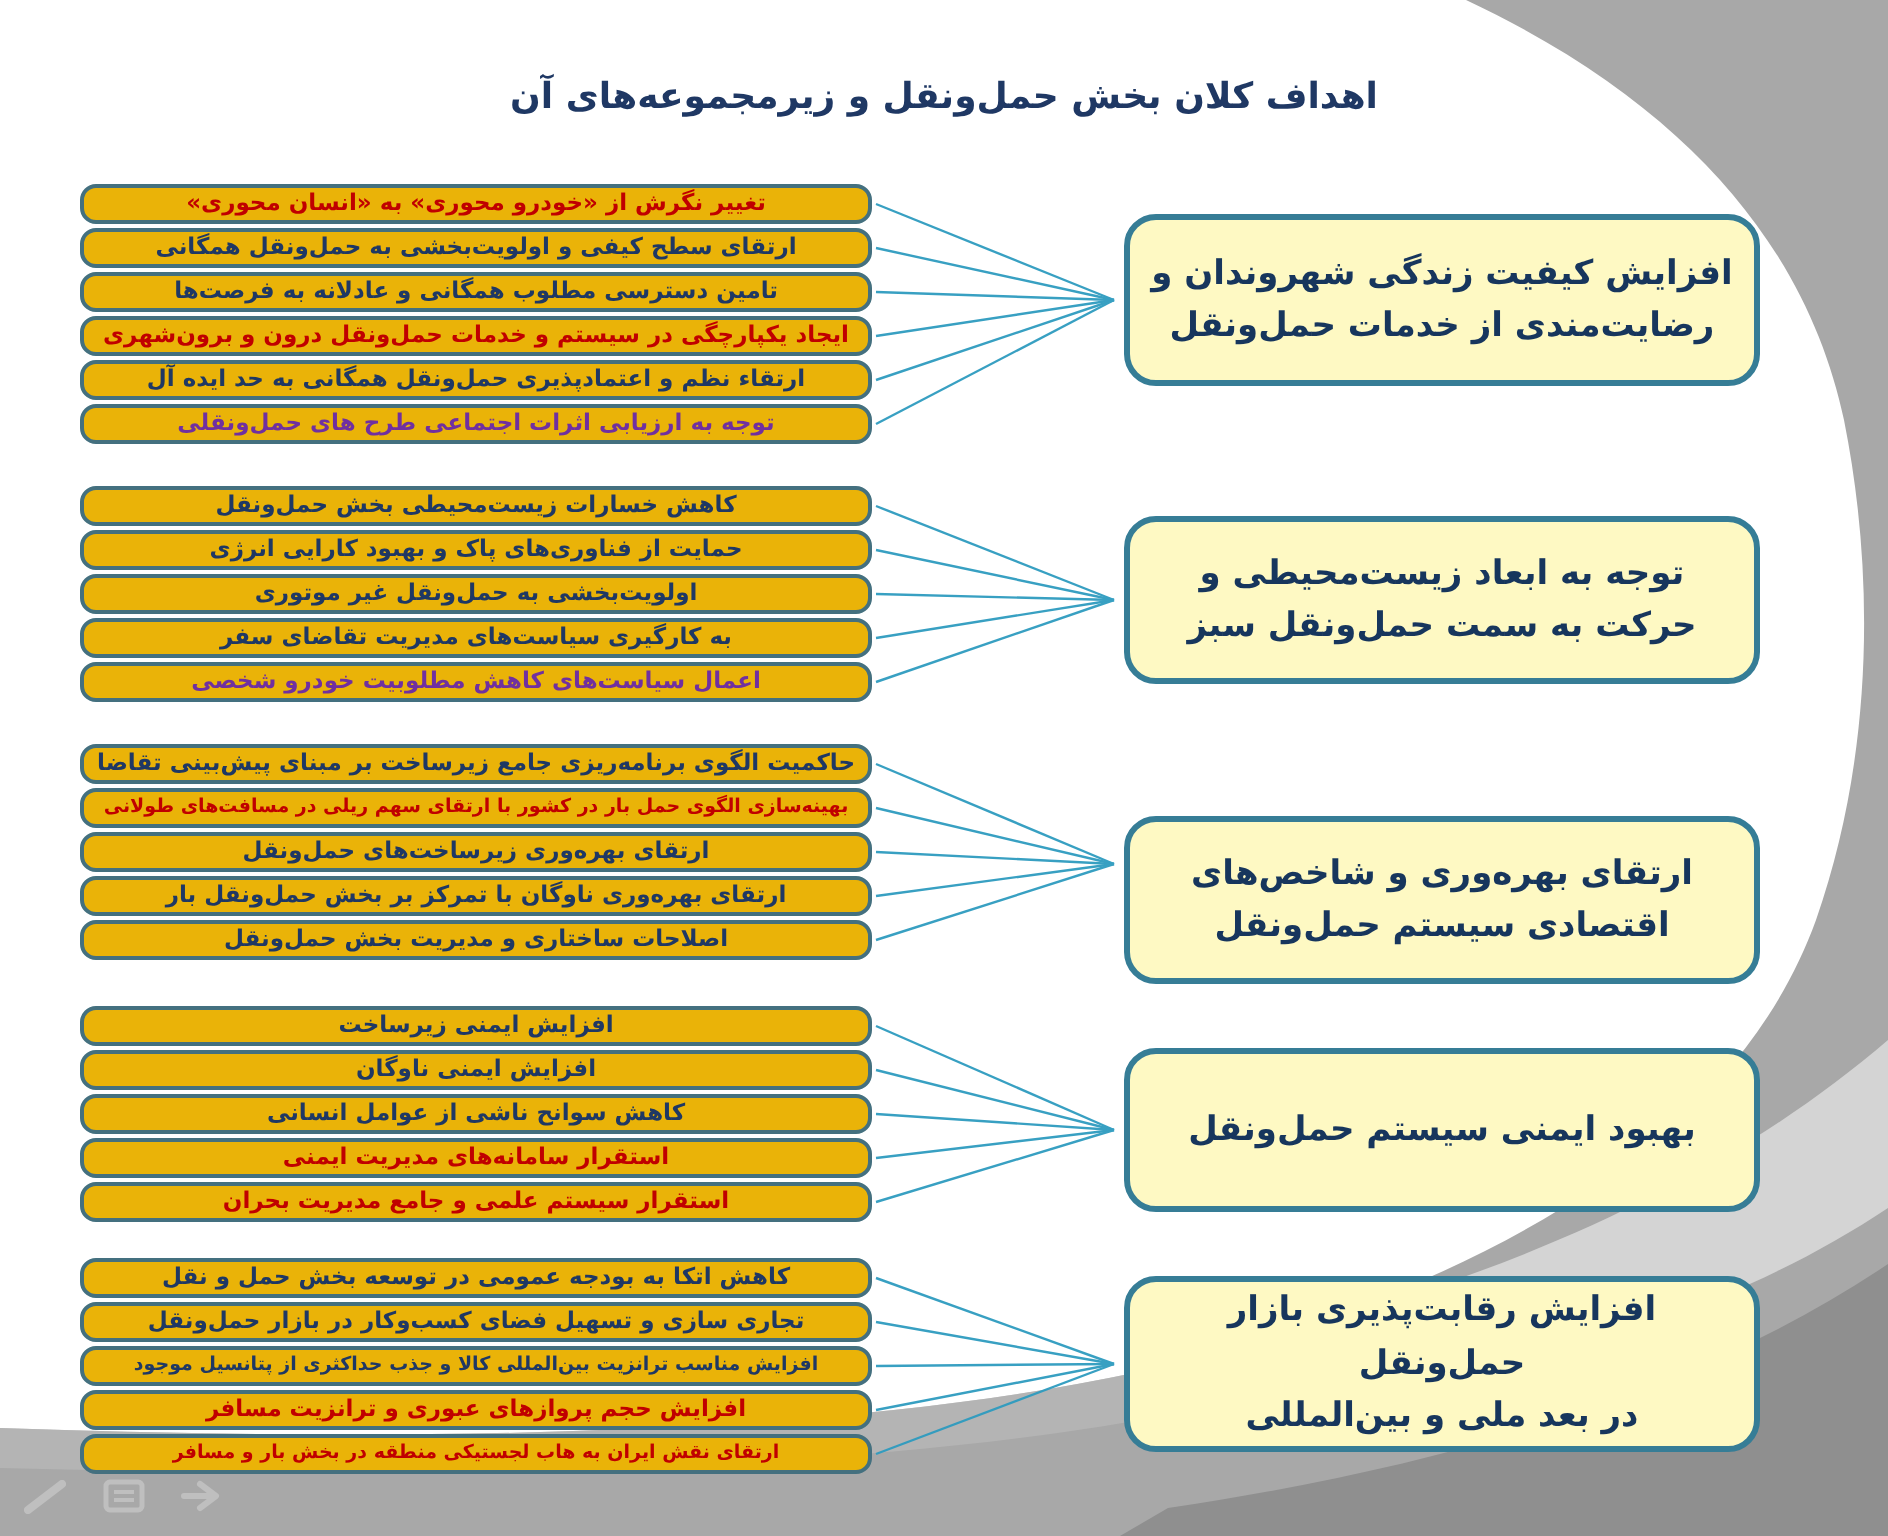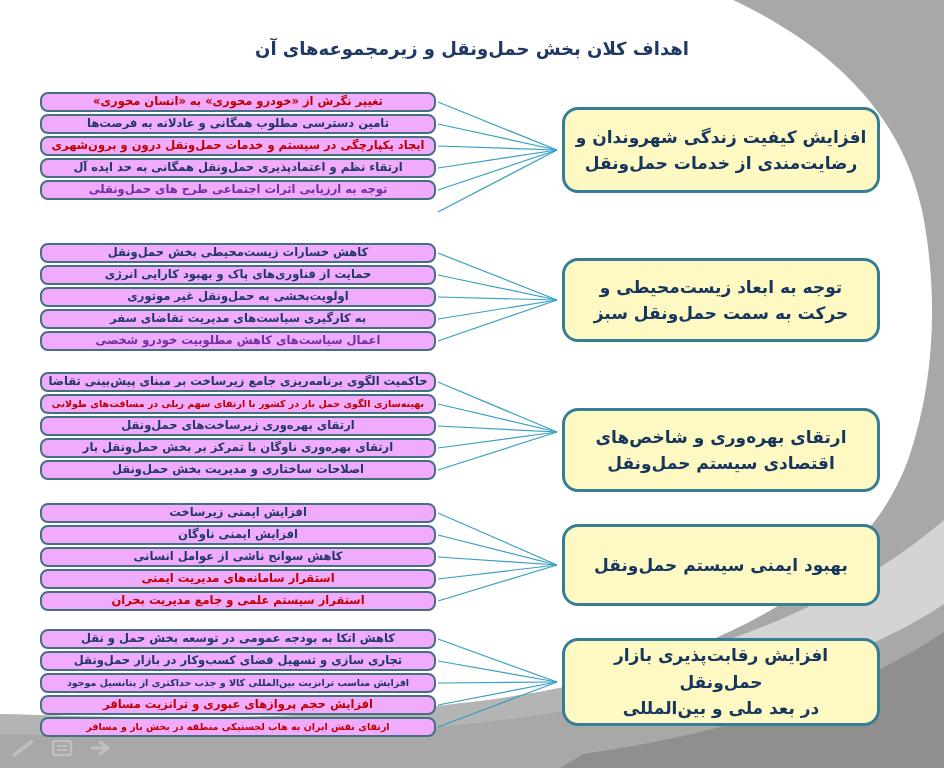--- a/index.html
+++ b/index.html
@@ -13,21 +13,21 @@
 
   .title{
     position:absolute;top:38px;left:0;right:0;z-index:3;
     text-align:center;direction:rtl;
     color:#1F3864;font-weight:bold;font-size:18px;
   }
 
   .item-col{position:absolute;left:40px;width:396px;z-index:2;}
   .item{
     box-sizing:border-box;height:20px;margin-bottom:2px;
-    background:#f0abfc;border:2px solid #44707F;border-radius:8px;
+    background:#eab308;border:2px solid #44707F;border-radius:8px;
     display:flex;align-items:center;justify-content:center;
     direction:rtl;overflow:hidden;
   }
   .item-text{
     font-weight:bold;font-size:11.5px;color:#1F3864;
     white-space:nowrap;line-height:1;padding:0 6px;
   }
   .item-text[data-color="red"]{color:#C00000;}
   .item-text[data-color="purple"]{color:#7030A0;}
   .item-text[data-color="navy"]{color:#1F3864;}
@@ -90,20 +90,23 @@
   </g>
 </svg>
 
 <div class="title">اهداف کلان بخش حمل‌ونقل و زیرمجموعه‌های آن</div>
 
 <div class="item-col" style="top:92px">
   <div class="item">
       <span class="item-text" data-color="red">تغییر نگرش از  «خودرو محوری» به «انسان محوری»</span>
     </div>
   <div class="item">
+      <span class="item-text" data-color="navy">ارتقای سطح کیفی و اولویت‌بخشی به حمل‌ونقل همگانی</span>
+    </div>
+  <div class="item">
       <span class="item-text" data-color="navy">تامین دسترسی مطلوب همگانی و عادلانه به فرصت‌ها</span>
     </div>
   <div class="item">
       <span class="item-text" data-color="red">ایجاد یکپارچگی در سیستم و خدمات حمل‌ونقل درون و برون‌شهری</span>
     </div>
   <div class="item">
       <span class="item-text" data-color="navy">ارتقاء نظم و اعتمادپذیری حمل‌ونقل همگانی به حد ایده آل</span>
     </div>
   <div class="item">
       <span class="item-text" data-color="purple">توجه به ارزیابی اثرات اجتماعی طرح های حمل‌ونقلی</span>

